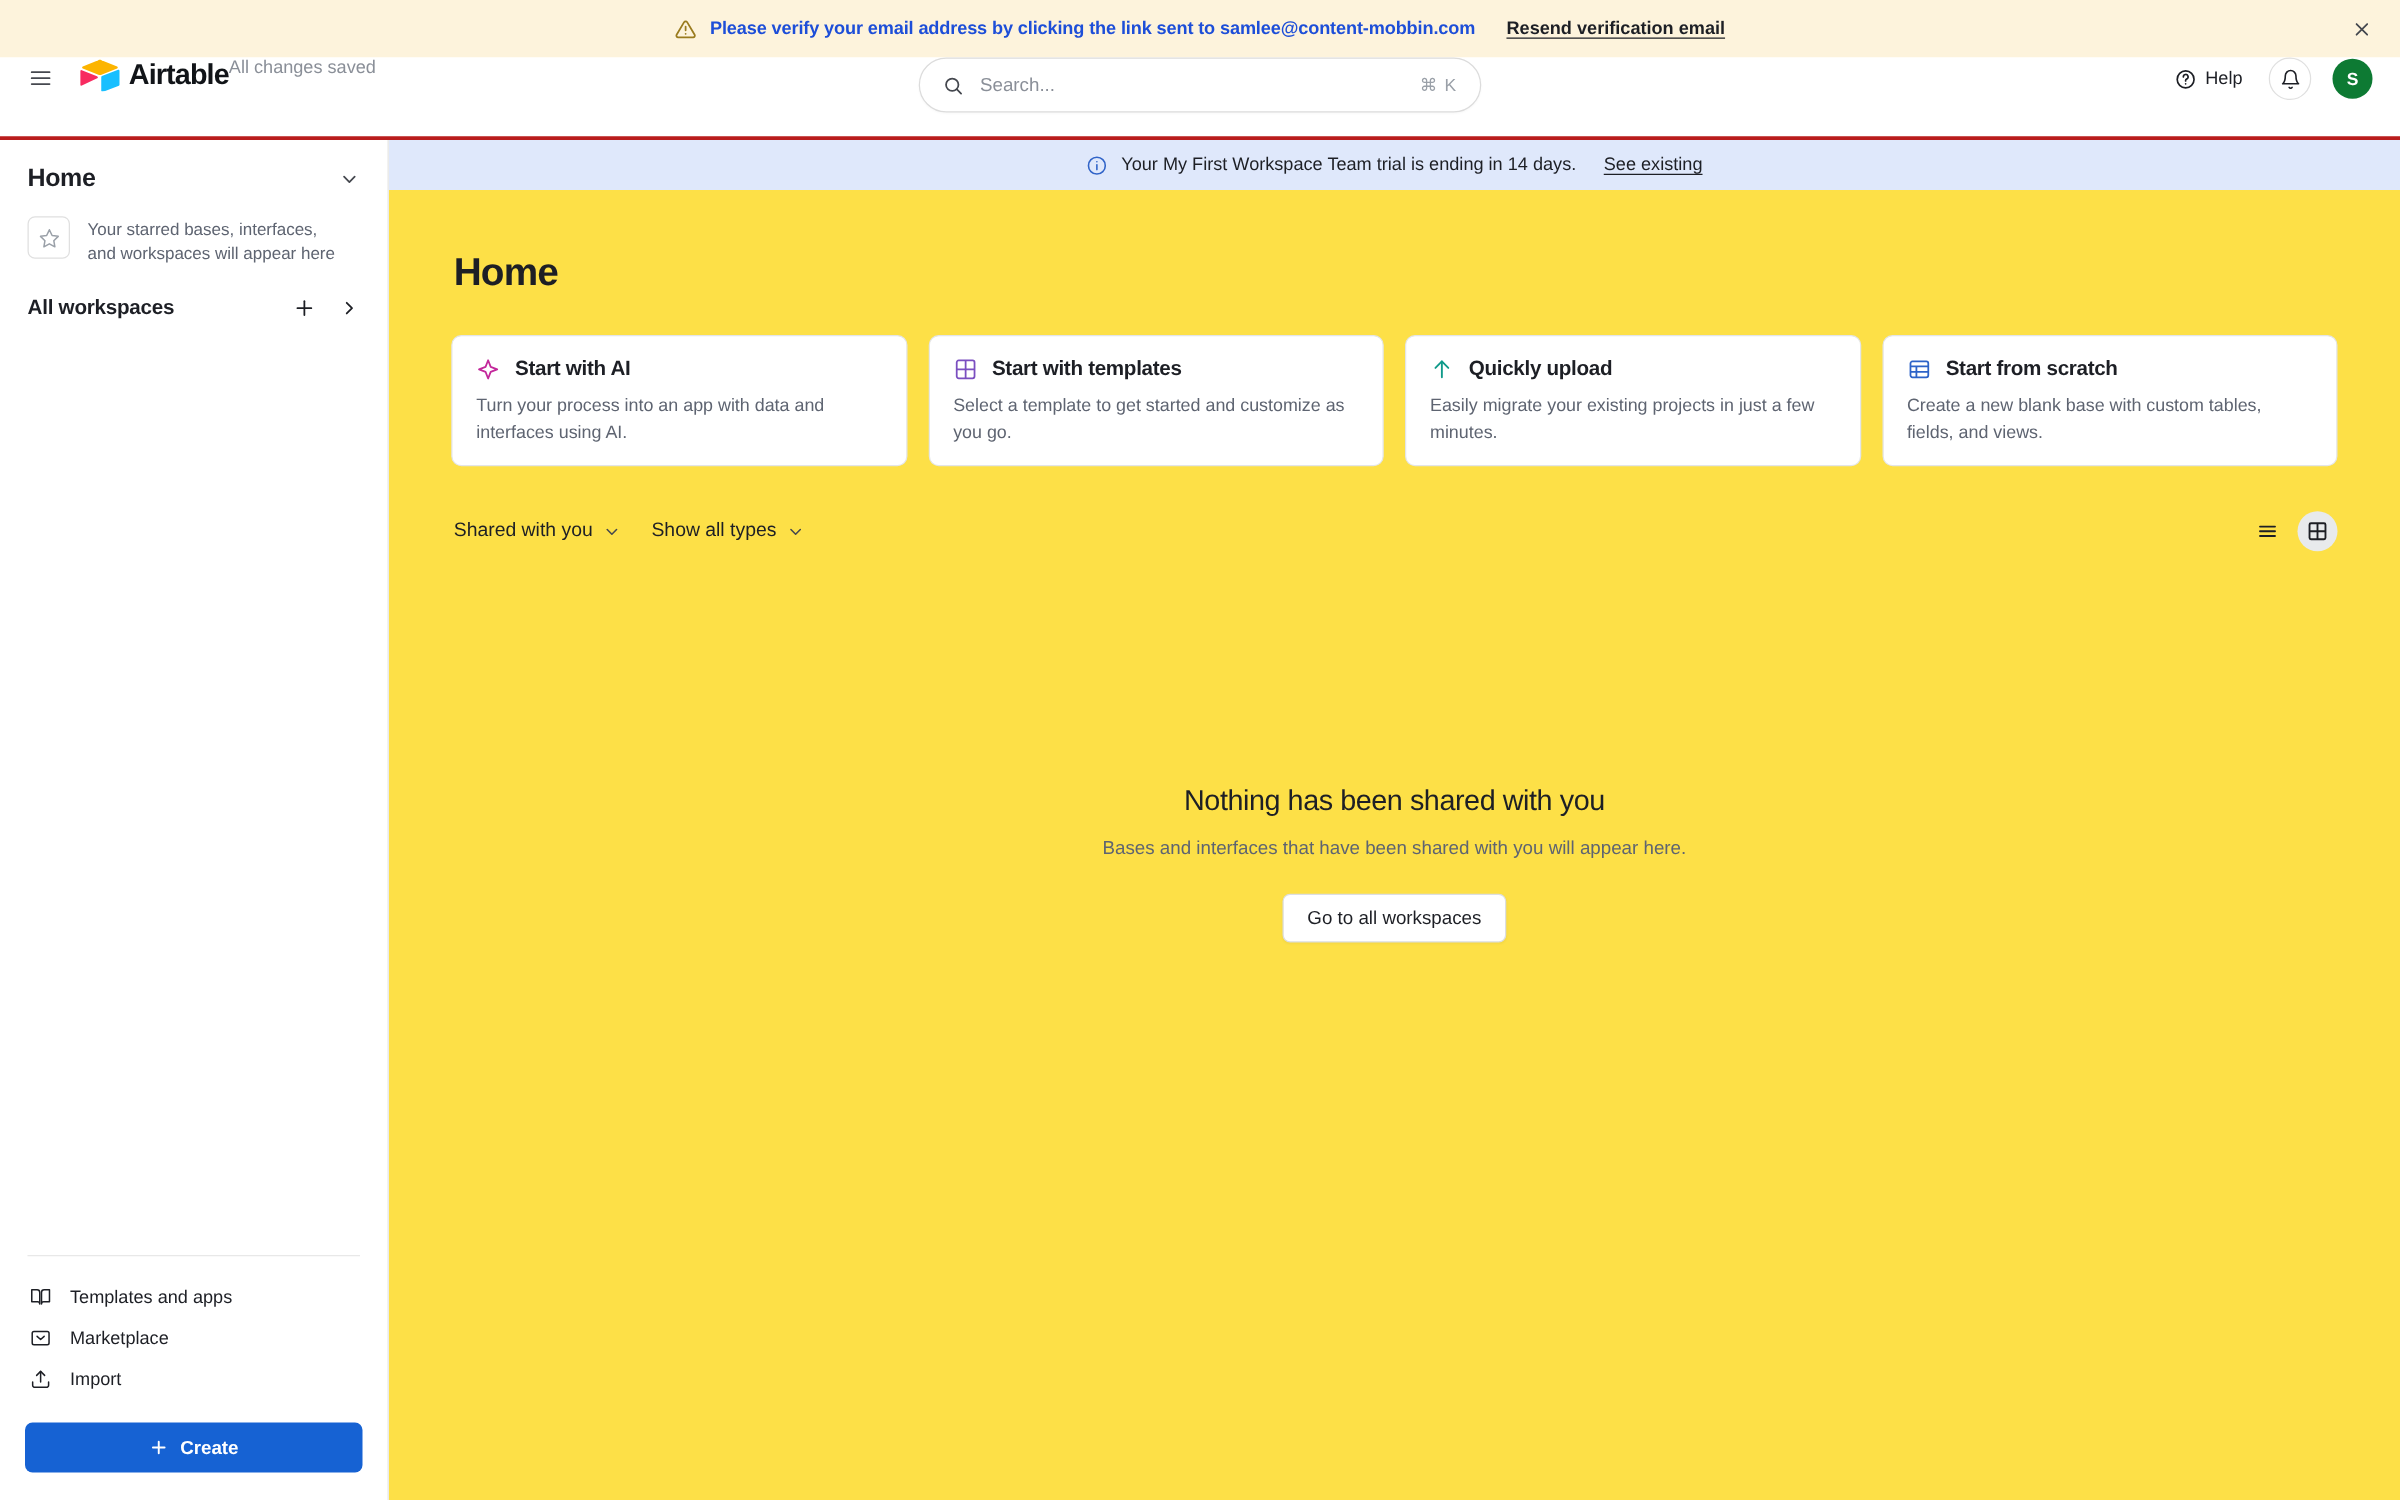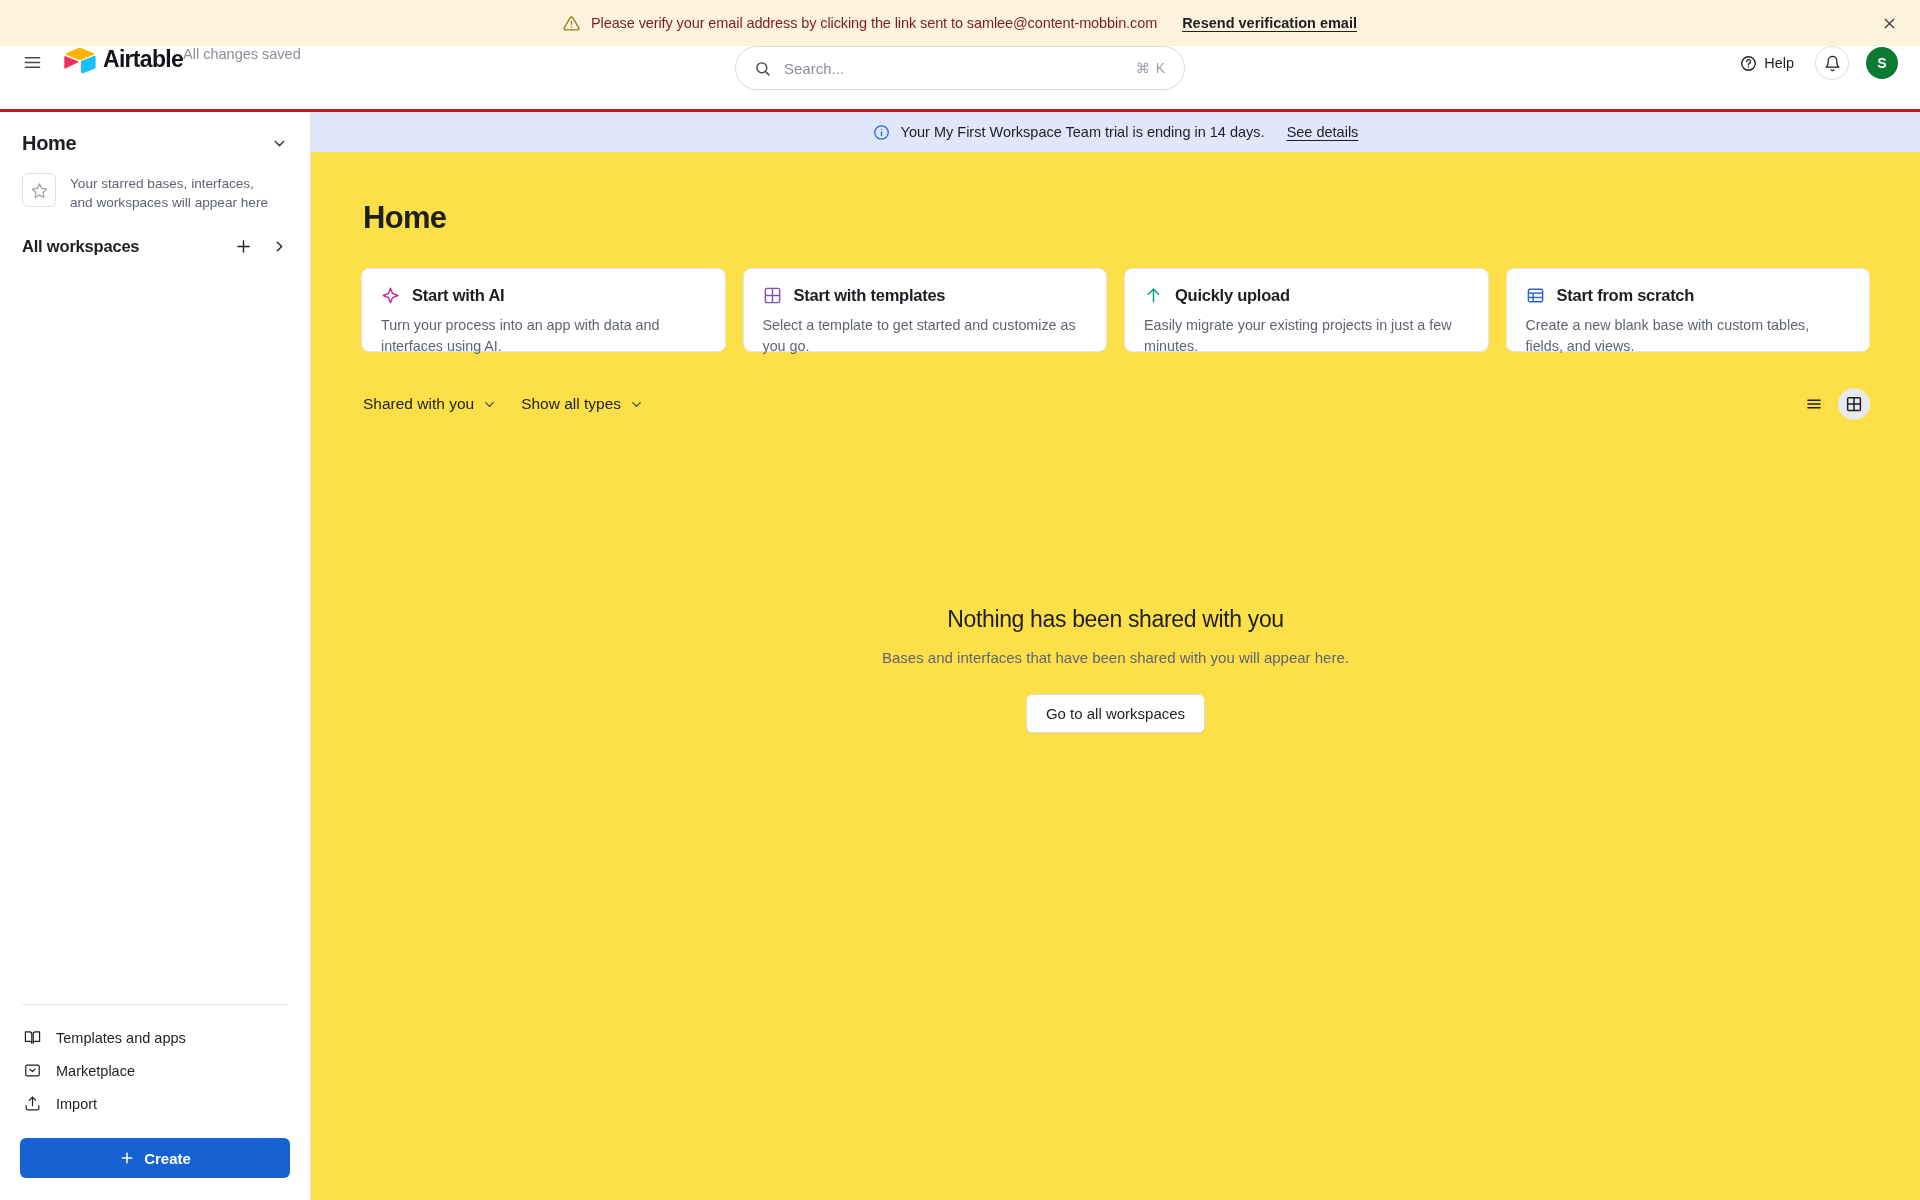--- a/index.html
+++ b/index.html
@@ -13,21 +13,21 @@
   body { display: flex; flex-direction: column; }
 
   
   .verify-banner {
     height: 46px; flex: 0 0 46px;
     background: #fdf3dc;
     display: flex; align-items: center; justify-content: center;
     position: relative;
   }
   .verify-inner { display: flex; align-items: center; gap: 11px; }
-  .verify-text { font-size: 14.5px; color: #7f1d1d; font-weight: 400; letter-spacing: -0.1px; }
+  .verify-text { font-size: 14.5px; color: #1d4ed8; font-weight: 700; letter-spacing: -0.1px; }
   .verify-link {
     font-size: 14.5px; color: #1d1f25; font-weight: 600;
     text-decoration: underline; text-underline-offset: 3px;
     margin-left: 14px; cursor: pointer;
   }
   .verify-close {
     position: absolute; right: 18px; top: 50%; transform: translateY(-50%);
     width: 26px; height: 26px; display: flex; align-items: center; justify-content: center;
     cursor: pointer; color: #45484f;
   }
@@ -124,21 +124,21 @@
     display: flex; align-items: center; justify-content: center; gap: 11px;
   }
   .trial-text { font-size: 14.5px; color: #1d1f25; }
   .trial-link { font-size: 14.5px; color: #1d1f25; text-decoration: underline; text-underline-offset: 3px; margin-left: 11px; cursor: pointer; }
 
   .main-scroll { flex: 1; overflow: hidden; padding: 0 50px; }
   .page-title { font-size: 31px; font-weight: 700; color: #1d1f25; letter-spacing: -0.7px; margin: 48px 0 0 2px; }
 
   .cards-row { display: flex; gap: 17px; margin-top: 32px; }
   .action-card {
-    flex: 1; min-width: 0; height: 84px;
+    flex: 1; min-width: 0; height: 105px;
     background: #fff; border: 1px solid #e3e5e8; border-radius: 8px;
     padding: 17px 19px; cursor: pointer;
   }
   .card-head { display: flex; align-items: center; gap: 12px; }
   .card-title { font-size: 16.5px; font-weight: 700; color: #1d1f25; letter-spacing: -0.25px; }
   .card-desc { font-size: 14.3px; color: #5e6471; line-height: 1.45; margin-top: 10px; }
 
   .filter-row { display: flex; align-items: center; margin-top: 36px; }
   .filter-btn {
     display: flex; align-items: center; gap: 8px;
@@ -327,21 +327,21 @@
 
     <div class="trial-banner">
       <span style="display:flex;">
         <svg width="17" height="17" viewBox="0 0 24 24" fill="none" stroke="#3164c8" stroke-width="1.8" stroke-linecap="round">
           <circle cx="12" cy="12" r="9.5"></circle>
             <line x1="12" y1="11" x2="12" y2="16.5"></line>
             <line x1="12" y1="7.6" x2="12.01" y2="7.6"></line>
         </svg>
       </span>
       <span class="trial-text">Your My First Workspace Team trial is ending in 14 days.</span>
-      <span class="trial-link">See details</span>
+      <span class="trial-link">See existing</span>
     </div>
 
     <div class="main-scroll">
       <h1 class="page-title">Home</h1>
 
       <div class="cards-row">
 
         <div class="action-card">
           <div class="card-head">
             <span style="display:flex;">

